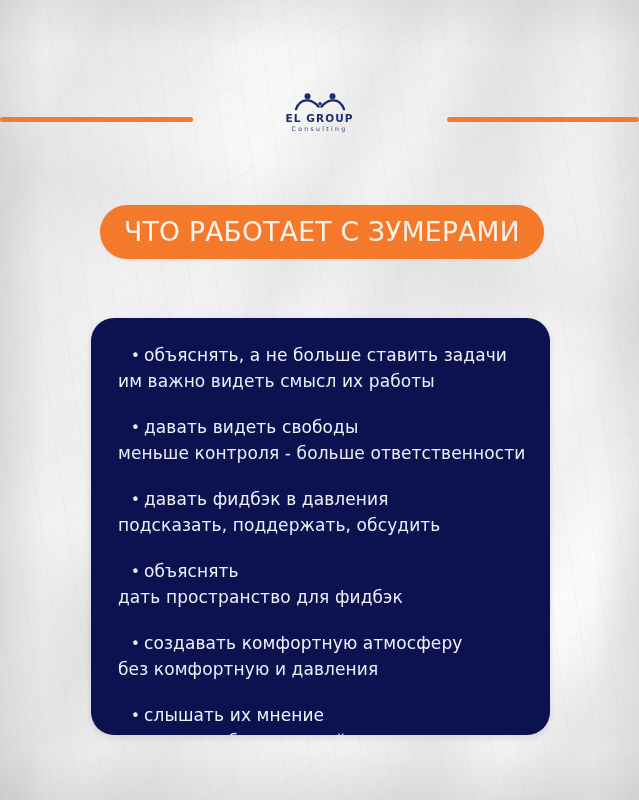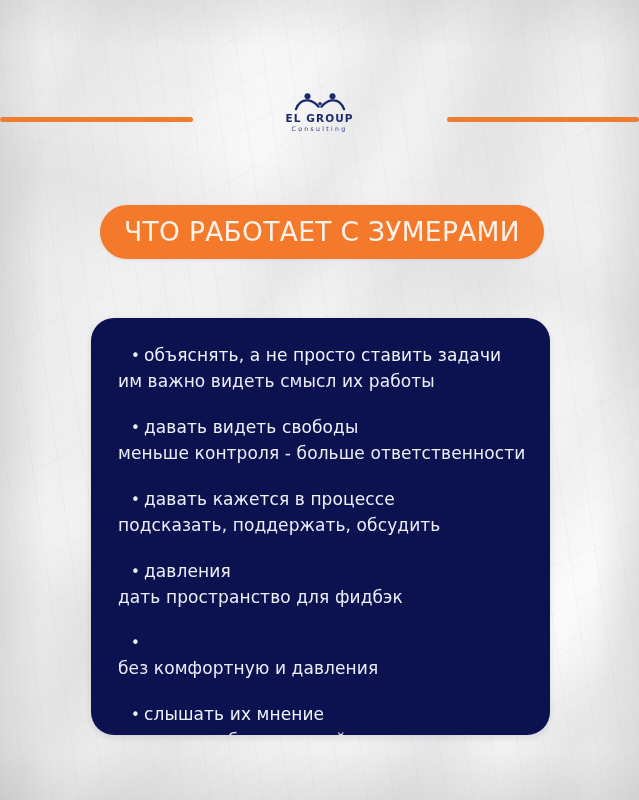--- a/index.html
+++ b/index.html
@@ -222,48 +222,49 @@
 
   <div id="title-pill">
     <span class="title-text">ЧТО РАБОТАЕТ С ЗУМЕРАМИ</span>
   </div>
 
   <div id="content-card">
     <div class="card-list" id="card-list">
         <div class="list-item">
           <div class="li-head">
             <span class="li-bullet">•</span>
-            <span class="li-title">объяснять, а не просто ставить задачи</span>
+            <span class="li-title">объяснять, а не больше ставить задачи</span>
           </div>
           <div class="li-sub">им важно видеть смысл их работы</div>
         </div>
         <div class="list-item">
           <div class="li-head">
             <span class="li-bullet">•</span>
             <span class="li-title">давать видеть свободы</span>
           </div>
           <div class="li-sub">меньше контроля - больше ответственности</div>
         </div>
         <div class="list-item">
           <div class="li-head">
             <span class="li-bullet">•</span>
-            <span class="li-title">давать кажется в процессе</span>
+            <span class="li-title">давать фидбэк в давления</span>
           </div>
           <div class="li-sub">подсказать, поддержать, обсудить</div>
         </div>
         <div class="list-item">
           <div class="li-head">
             <span class="li-bullet">•</span>
-            <span class="li-title">давления</span>
+            <span class="li-title">объяснять</span>
           </div>
           <div class="li-sub">дать пространство для фидбэк</div>
         </div>
         <div class="list-item">
           <div class="li-head">
             <span class="li-bullet">•</span>
+            <span class="li-title">создавать комфортную атмосферу</span>
           </div>
           <div class="li-sub">без комфортную и давления</div>
         </div>
         <div class="list-item">
           <div class="li-head">
             <span class="li-bullet">•</span>
             <span class="li-title">слышать их мнение</span>
           </div>
           <div class="li-sub">у них часто больше идей, чем кажется</div>
         </div>

